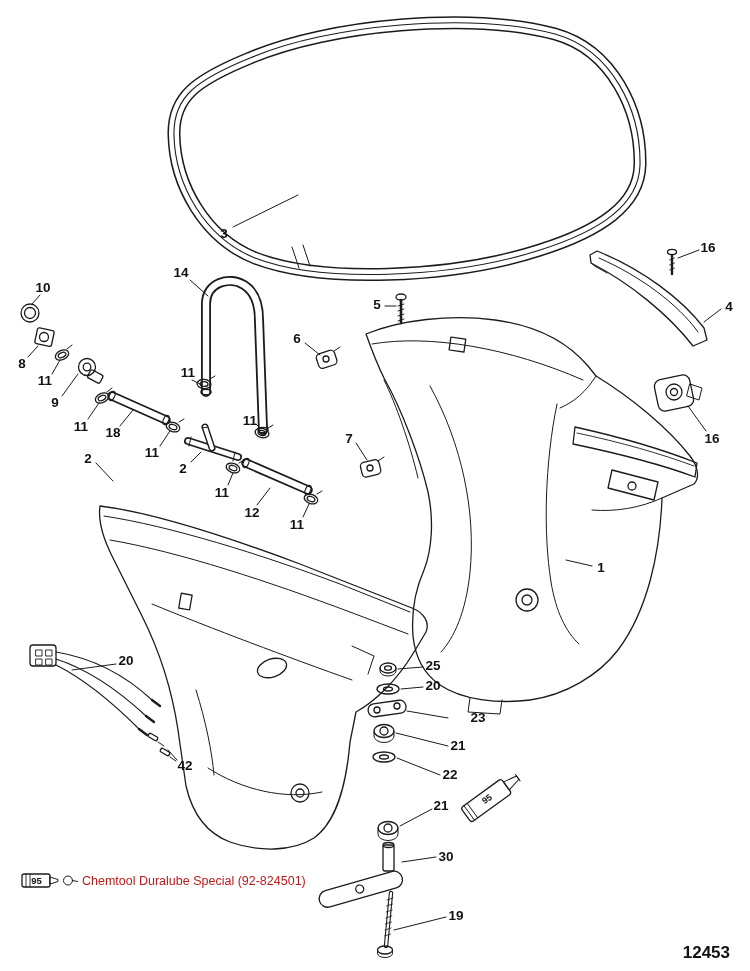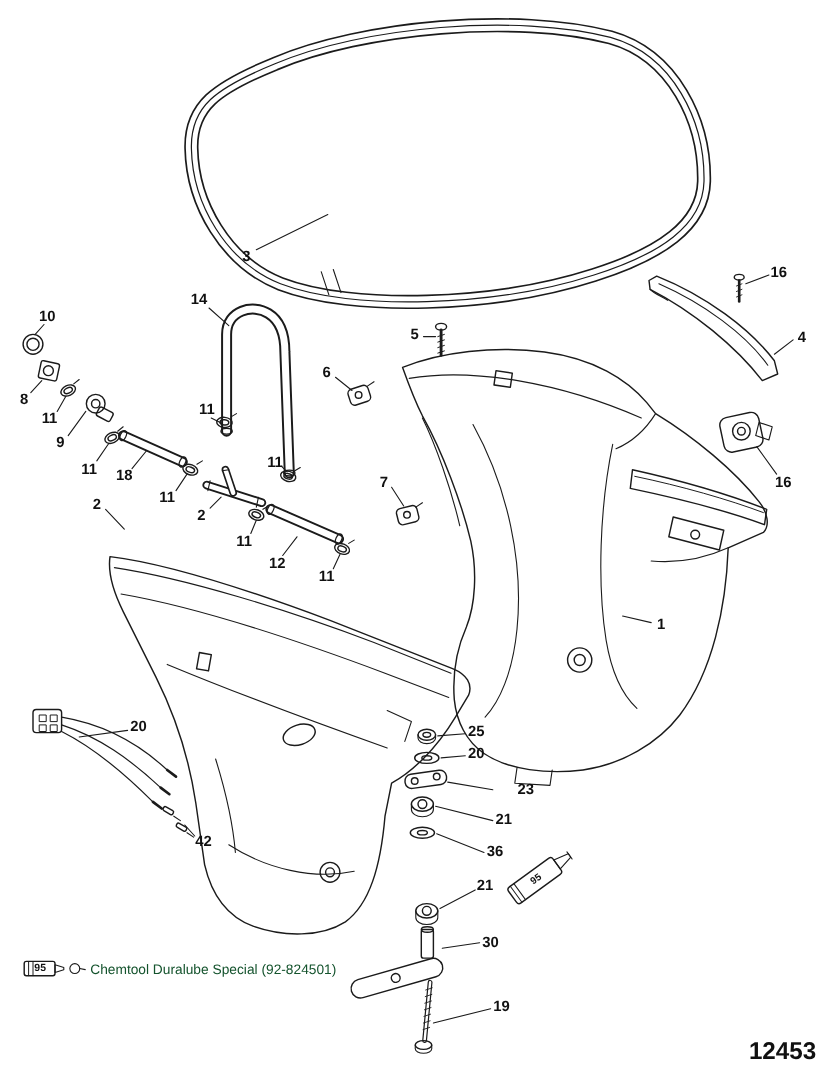--- a/index.html
+++ b/index.html
@@ -16,24 +16,24 @@
     position:absolute;left:487px;top:799px;
     transform:translate(-50%,-50%) rotate(-36deg);
     font-size:9px;font-weight:700;z-index:6;
   }
   .badge95{
     position:absolute;left:23px;top:874px;width:27px;height:13px;
     display:flex;align-items:center;justify-content:center;
     font-size:9.5px;font-weight:700;z-index:6;
   }
   .footer-note{
-    position:absolute;left:82px;top:874px;font-size:12.5px;color:#14532d;z-index:5;
+    position:absolute;left:82px;top:874px;font-size:12.5px;color:#b91c1c;z-index:5;
   }
   .drawing-number{
-    position:absolute;right:8px;top:943px;font-size:22px;font-weight:700;z-index:5;
+    position:absolute;right:20px;top:943px;font-size:17px;font-weight:700;z-index:5;
   }
 </style>
 </head>
 <body>
 
 <div class="stage">
 
   <svg class="art" width="750" height="971" viewBox="0 0 750 971" fill="none" stroke="#1b1b1b" stroke-width="1.3" stroke-linecap="round" stroke-linejoin="round">
 
     <g>
@@ -337,21 +337,21 @@
   <div class="co" style="left:222px;top:492px">11</div>
   <div class="co" style="left:252px;top:512px">12</div>
   <div class="co" style="left:297px;top:524px">11</div>
   <div class="co" style="left:601px;top:567px">1</div>
   <div class="co" style="left:126px;top:660px">20</div>
   <div class="co" style="left:433px;top:665px">25</div>
   <div class="co" style="left:433px;top:685px">20</div>
   <div class="co" style="left:478px;top:717px">23</div>
   <div class="co" style="left:458px;top:745px">21</div>
   <div class="co" style="left:185px;top:765px">42</div>
-  <div class="co" style="left:450px;top:774px">36</div>
+  <div class="co" style="left:450px;top:774px">22</div>
   <div class="co" style="left:441px;top:805px">21</div>
   <div class="co" style="left:446px;top:856px">30</div>
   <div class="co" style="left:456px;top:915px">19</div>
 
   <div class="tube95-label">95</div>
   <div class="badge95">95</div>
   <div class="footer-note">Chemtool Duralube Special (92-824501)</div>
   <div class="drawing-number">12453</div>
 
 </div>

